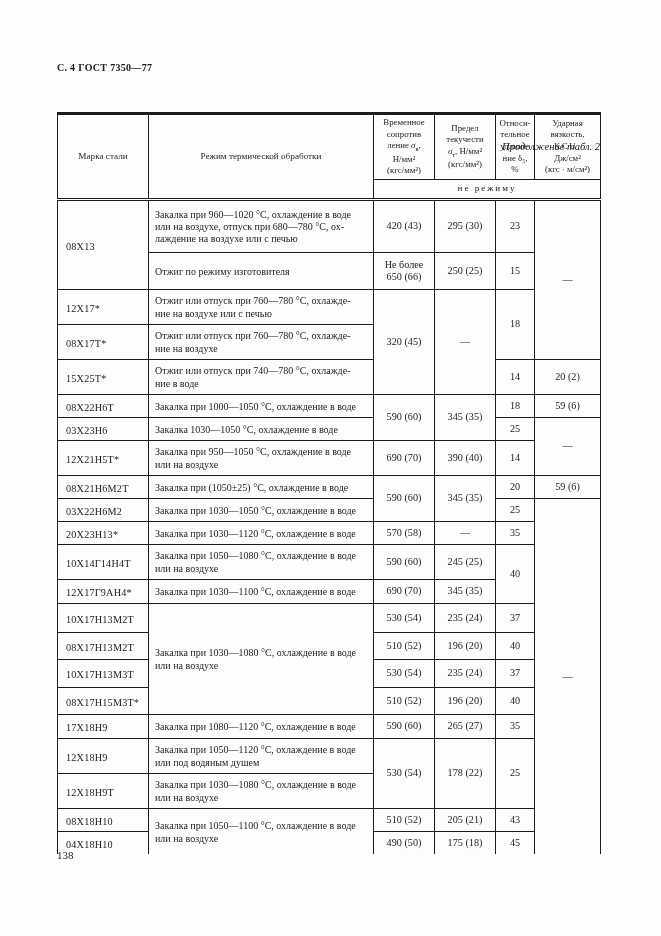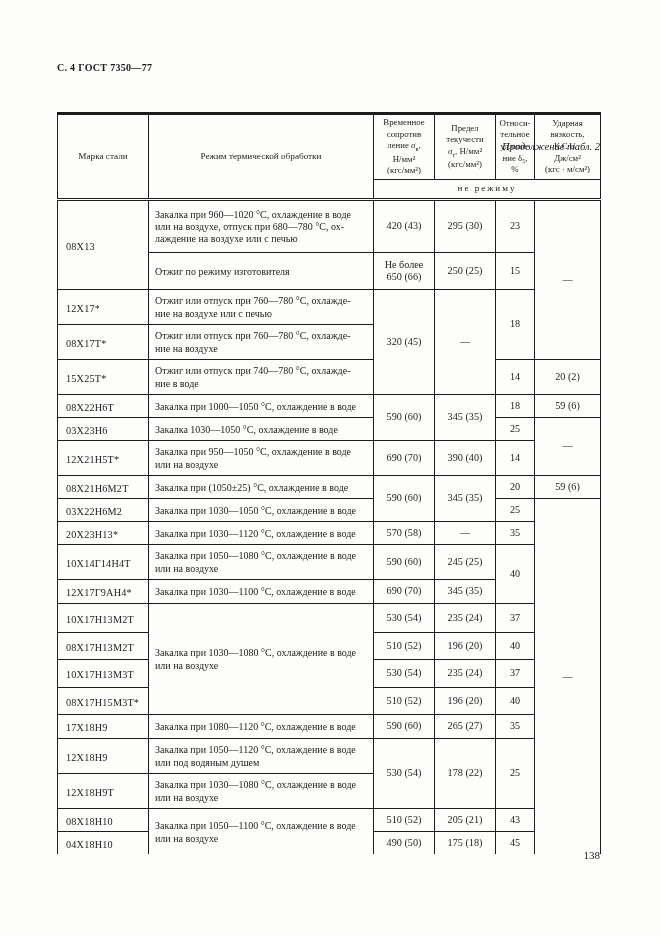--- a/index.html
+++ b/index.html
@@ -44,21 +44,21 @@
     padding:5px 2px 2px 8px; letter-spacing:.2px;
   }
   .c-regime {
     font-size:10px; line-height:1.24; text-align:left; vertical-align:top;
     padding:4px 12px 2px 6px;
   }
   .c-num { font-size:10.2px; text-align:center; padding:2px 2px; line-height:1.18; }
   .open-bottom { border-bottom:none !important; }
   .page-number {
     position:absolute; left:57px; top:849px; width:543px;
-    text-align:right; font-size:11px;
+    text-align:left; font-size:11px;
   }
 </style>
 </head>
 <body>
 
 <div class="doc-header">С. 4 ГОСТ 7350—77</div>
 <div class="continuation">Продолжение табл. 2</div>
 
 <table class="gost">
   <colgroup>

